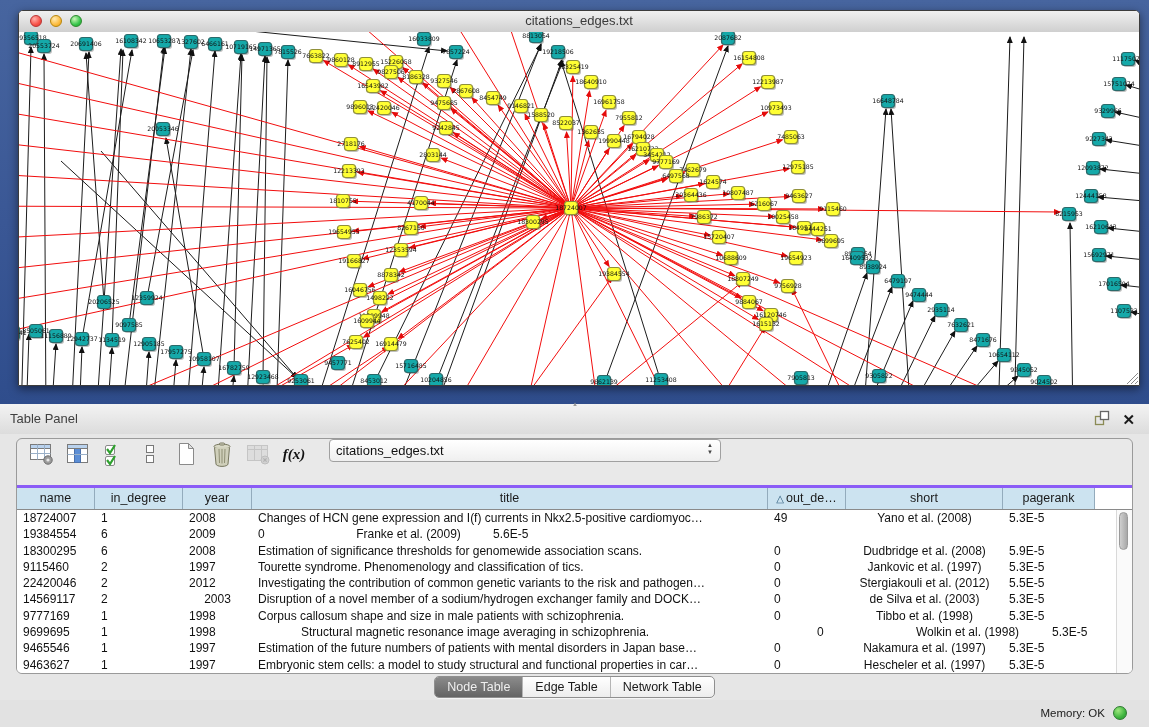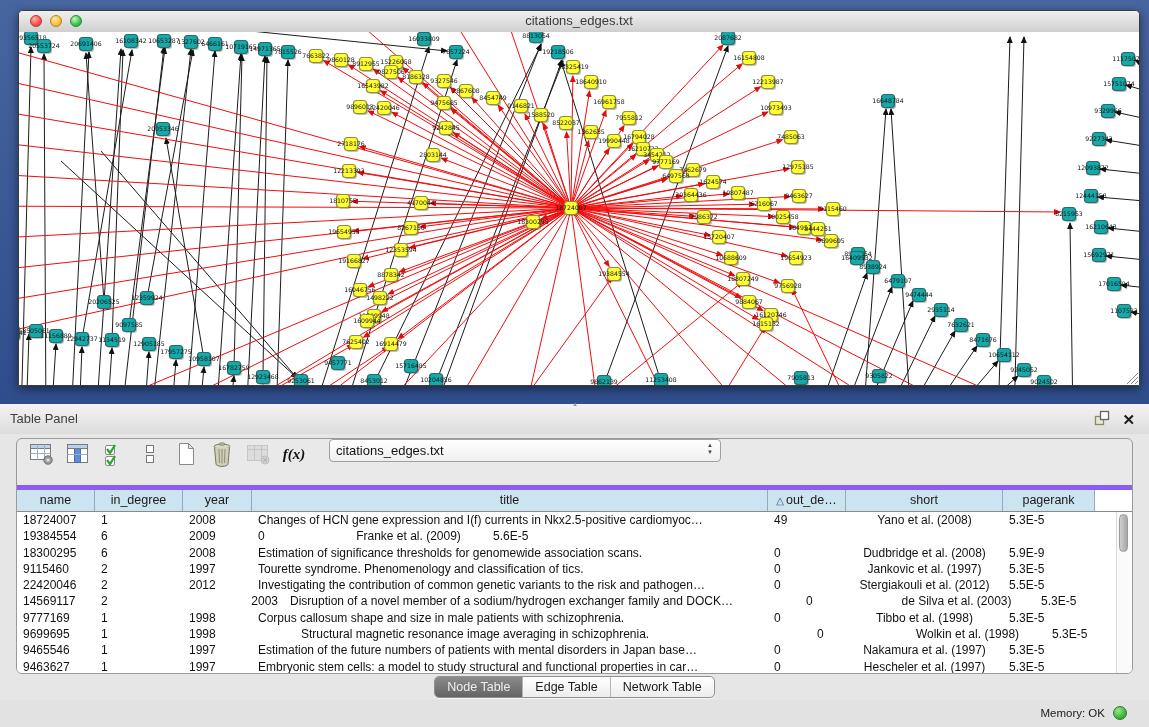--- a/index.html
+++ b/index.html
@@ -39,21 +39,21 @@
   .toolbar{height:46px;display:flex;align-items:flex-start;padding-left:10px;}
   .tbtn{width:30px;height:30px;display:flex;align-items:center;justify-content:center;
         border:none;background:transparent;padding:0;margin-right:6px;}
   .tbtn.disabled{opacity:.45;}
   .fx{font-family:"Liberation Serif",serif;font-style:italic;font-weight:bold;font-size:15px;color:#111;}
   .combo{margin-left:14px;width:392px;height:23px;border:1px solid #a0a0a0;border-radius:4px;
         background:linear-gradient(#ffffff,#efefef);display:flex;align-items:center;
         font-size:13px;color:#111;padding:0 6px;box-sizing:border-box;position:relative;}
   .combo .arrows{position:absolute;right:7px;top:2px;font-size:6px;line-height:6px;color:#444;
         display:flex;flex-direction:column;gap:1px;}
-  .table-wrap{position:absolute;left:0;top:46px;right:0;bottom:0;background:#fff;border-top:5px solid #8b5cf6;}
+  .table-wrap{position:absolute;left:0;top:46px;right:0;bottom:0;background:#fff;border-top:3px solid #8b5cf6;}
   .thead{display:flex;height:21px;border-bottom:1px solid #8a8a8a;background:#fff;}
   .th{background:#cce3f0;border-right:1px solid #93abbc;box-sizing:border-box;
       font-size:12.5px;color:#1a1a1a;text-align:center;line-height:20px;
       overflow:hidden;white-space:nowrap;}
   .th .sort{font-size:10px;margin-right:2px;color:#2a5a7a;}
   .trow{display:flex;height:16.3px;line-height:16px;font-size:12px;color:#111;}
   .td{box-sizing:border-box;padding:0 6px;overflow:hidden;white-space:nowrap;}
   .scrollbar{position:absolute;right:0;top:22px;bottom:0;width:15px;background:#fafafa;
       border-left:1px solid #d9d9d9;}
   .thumb{position:absolute;left:2px;top:2px;width:9px;height:38px;border-radius:5px;
@@ -1055,21 +1055,21 @@
             <div class="td" style="width: 157px; flex: 0 0 157px; text-align: center;">Franke et al. (2009)</div>
             <div class="td" style="width: 92px; flex: 0 0 92px; text-align: left;">5.6E-5</div>
           </div>
           <div class="trow">
             <div class="td" style="width: 78px; flex: 0 0 78px; text-align: left;">18300295</div>
             <div class="td" style="width: 88px; flex: 0 0 88px; text-align: left;">6</div>
             <div class="td" style="width: 69px; flex: 0 0 69px; text-align: left;">2008</div>
             <div class="td" style="width: 516px; flex: 0 0 516px; text-align: left;">Estimation of significance thresholds for genomewide association scans.</div>
             <div class="td" style="width: 78px; flex: 0 0 78px; text-align: left;">0</div>
             <div class="td" style="width: 157px; flex: 0 0 157px; text-align: center;">Dudbridge et al. (2008)</div>
-            <div class="td" style="width: 92px; flex: 0 0 92px; text-align: left;">5.9E-9</div>
+            <div class="td" style="width: 92px; flex: 0 0 92px; text-align: left;">5.9E-5</div>
           </div>
           <div class="trow">
             <div class="td" style="width: 78px; flex: 0 0 78px; text-align: left;">9115460</div>
             <div class="td" style="width: 88px; flex: 0 0 88px; text-align: left;">2</div>
             <div class="td" style="width: 69px; flex: 0 0 69px; text-align: left;">1997</div>
             <div class="td" style="width: 516px; flex: 0 0 516px; text-align: left;">Tourette syndrome. Phenomenology and classification of tics.</div>
             <div class="td" style="width: 78px; flex: 0 0 78px; text-align: left;">0</div>
             <div class="td" style="width: 157px; flex: 0 0 157px; text-align: center;">Jankovic et al. (1997)</div>
             <div class="td" style="width: 92px; flex: 0 0 92px; text-align: left;">5.3E-5</div>
           </div>
@@ -1078,21 +1078,21 @@
             <div class="td" style="width: 88px; flex: 0 0 88px; text-align: left;">2</div>
             <div class="td" style="width: 69px; flex: 0 0 69px; text-align: left;">2012</div>
             <div class="td" style="width: 516px; flex: 0 0 516px; text-align: left;">Investigating the contribution of common genetic variants to the risk and pathogen…</div>
             <div class="td" style="width: 78px; flex: 0 0 78px; text-align: left;">0</div>
             <div class="td" style="width: 157px; flex: 0 0 157px; text-align: center;">Stergiakouli et al. (2012)</div>
             <div class="td" style="width: 92px; flex: 0 0 92px; text-align: left;">5.5E-5</div>
           </div>
           <div class="trow">
             <div class="td" style="width: 78px; flex: 0 0 78px; text-align: left;">14569117</div>
             <div class="td" style="width: 88px; flex: 0 0 88px; text-align: left;">2</div>
-            <div class="td" style="width: 69px; flex: 0 0 69px; text-align: right; margin-left: 32px;">2003</div>
+            <div class="td" style="width: 69px; flex: 0 0 69px; text-align: center;">2003</div>
             <div class="td" style="width: 516px; flex: 0 0 516px; text-align: left;">Disruption of a novel member of a sodium/hydrogen exchanger family and DOCK…</div>
             <div class="td" style="width: 78px; flex: 0 0 78px; text-align: left;">0</div>
             <div class="td" style="width: 157px; flex: 0 0 157px; text-align: center;">de Silva et al. (2003)</div>
             <div class="td" style="width: 92px; flex: 0 0 92px; text-align: left;">5.3E-5</div>
           </div>
           <div class="trow">
             <div class="td" style="width: 78px; flex: 0 0 78px; text-align: left;">9777169</div>
             <div class="td" style="width: 88px; flex: 0 0 88px; text-align: left;">1</div>
             <div class="td" style="width: 69px; flex: 0 0 69px; text-align: left;">1998</div>
             <div class="td" style="width: 516px; flex: 0 0 516px; text-align: left;">Corpus callosum shape and size in male patients with schizophrenia.</div>

